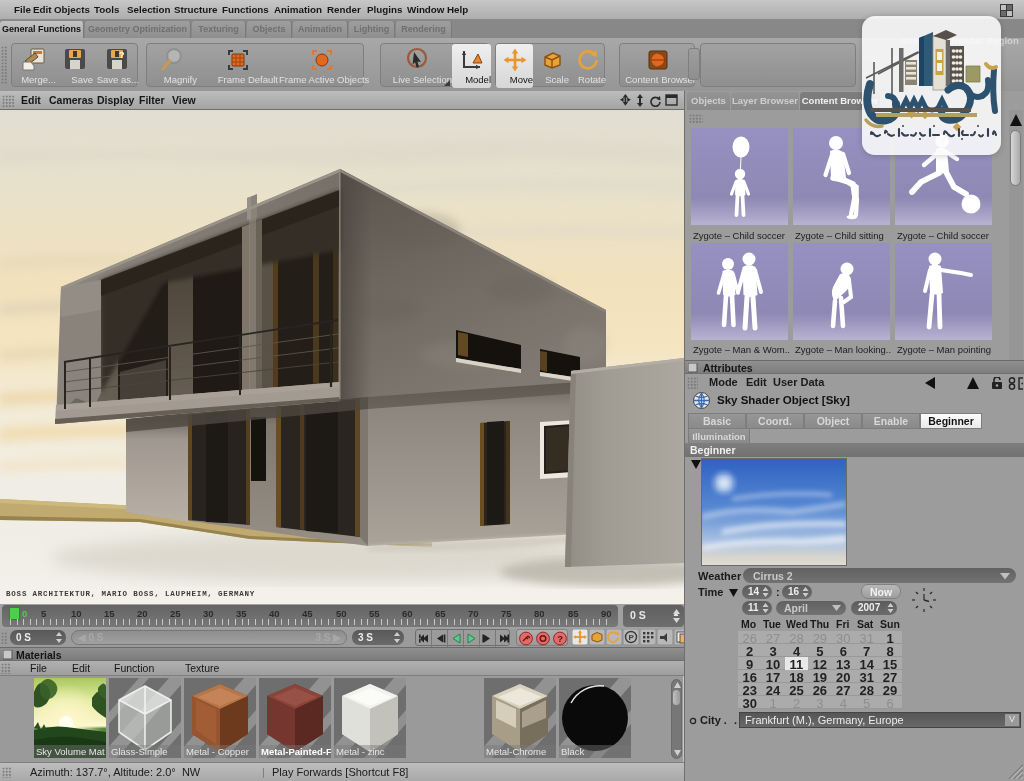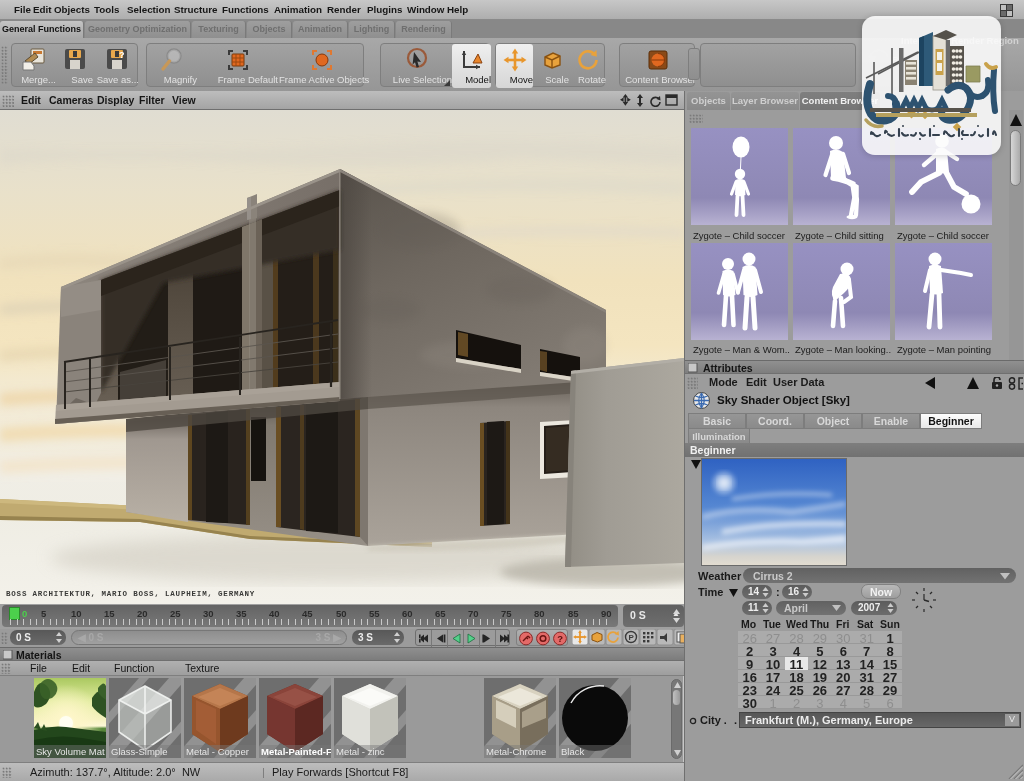--- a/index.html
+++ b/index.html
@@ -1000,21 +1000,21 @@
           <span class="calc dim" style="left:117px">5</span>
           <span class="calc dim" style="left:140.4px">6</span>
         </div>
     </div>
 
     <svg class="abs" style="left:4px;top:626px" width="8" height="8">
         <circle cx="4" cy="4" r="2.6" fill="none" stroke="#222" stroke-width="1.3"></circle>
       </svg>
     <div class="flabel" style="left:15px;top:623px">City <span style="letter-spacing:2px">. . . .</span></div>
     <div class="abs" style="left:54px;top:621px;width:282px;height:16px;background:linear-gradient(#565656,#686868);border:1px solid #444">
-      <span style="position:absolute;left:5px;top:1px;font-size:11px;font-weight:bold;color:#ececec">Frankfurt (M.), Germany, Europe</span>
+      <span style="position:absolute;left:5px;top:1px;font-size:11px;font-weight:normal;color:#ececec">Frankfurt (M.), Germany, Europe</span>
       <div style="position:absolute;right:1px;top:1px;width:14px;height:12px;background:#9a9a9a;color:#e8e8e8;font-size:9px;text-align:center">V</div>
     </div>
 
     <svg class="abs" style="left:322px;top:672px" width="16" height="16">
         <g stroke="#7a7a7a" stroke-width="1.5">
           <line x1="16" y1="2" x2="2" y2="16"></line>
           <line x1="16" y1="7" x2="7" y2="16"></line>
           <line x1="16" y1="12" x2="12" y2="16"></line>
         </g>
         <g stroke="#c8c8c8" stroke-width="1">

